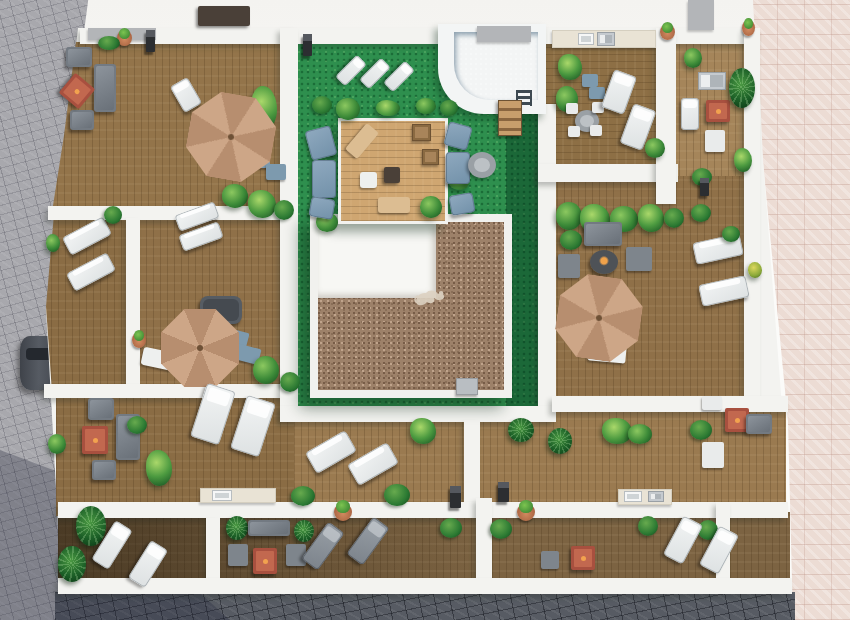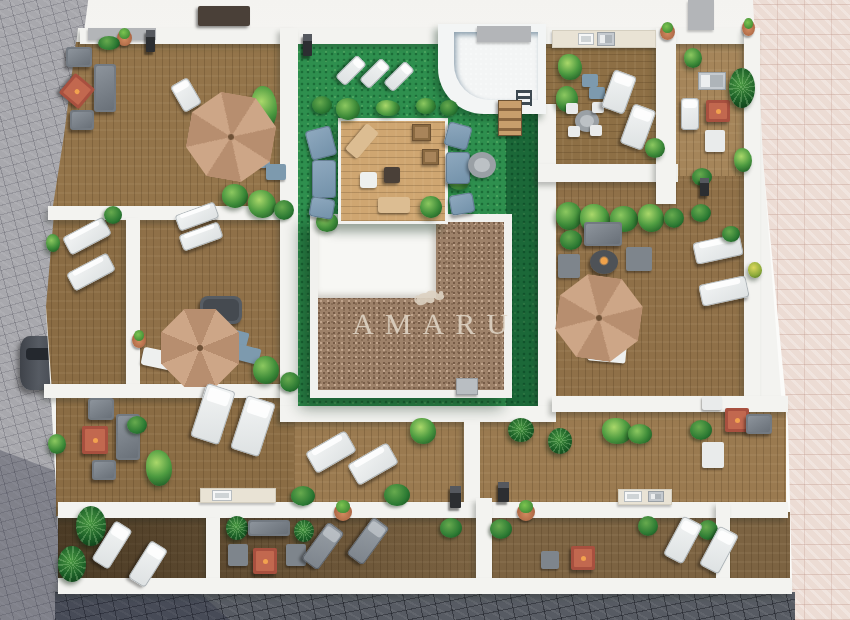--- a/index.html
+++ b/index.html
@@ -343,14 +343,13 @@
       <div class="it t-lounger-white" style="left: 672px; top: 518px; width: 22px; height: 44px; transform: rotate(28deg);"></div>
       <div class="it t-lounger-white" style="left: 708px; top: 528px; width: 22px; height: 44px; transform: rotate(28deg);"></div>
       <div class="it t-ac-box" style="left: 456px; top: 378px; width: 22px; height: 17px;"></div>
     </div>
 
   <svg id="watermark-logo" viewBox="0 0 36 20">
     <path d="M5 16 C2 11 7 4 14 5 C17 1 24 2 26 6 C31 5 34 8 31 11 C28 13 24 12 22 10 C24 14 19 17 15 14 C12 18 7 18 5 16 Z" fill="#ddd2c2"></path>
     <circle cx="29" cy="5.5" r="2.4" fill="#ddd2c2"></circle>
     <path d="M6 15 C2 14 2 9 6 8" stroke="#ddd2c2" stroke-width="1.4" fill="none"></path>
   </svg>
-  <div id="watermark-text">AMARU</div>
 </div>
 
 </body></html>

